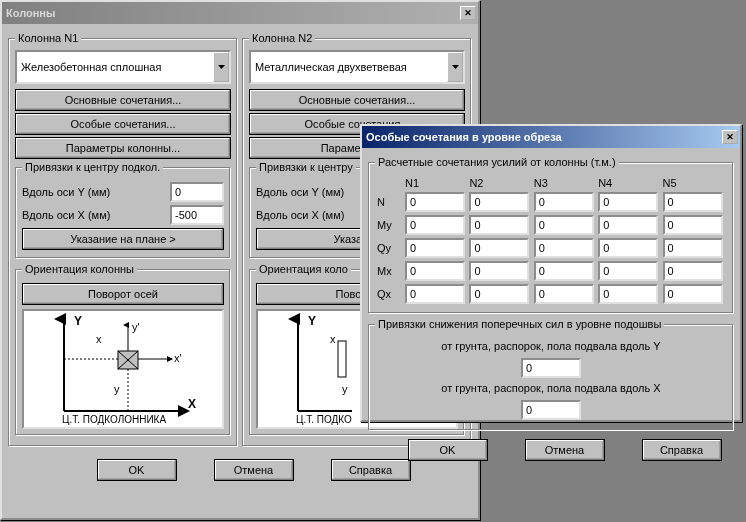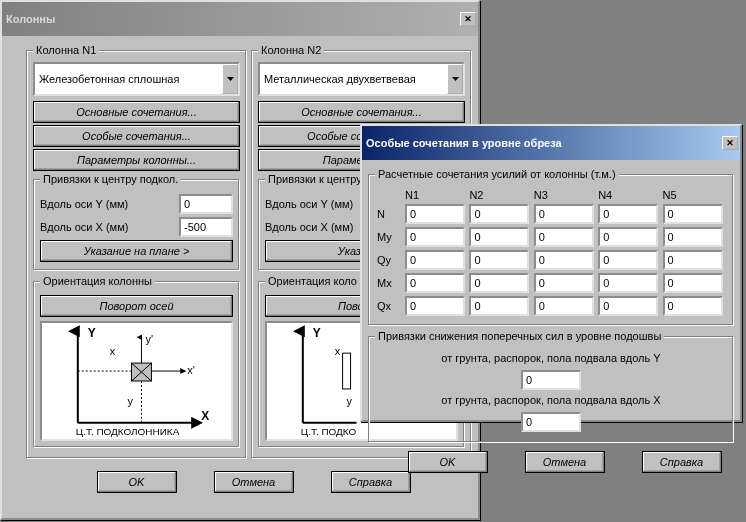--- a/index.html
+++ b/index.html
@@ -12,21 +12,21 @@
     overflow: hidden;
     position: relative;
   }
   .window {
     position: absolute;
     background: #c0c0c0;
     border: 2px outset #e0e0e0;
     box-shadow: 1px 1px 0 #000;
   }
   .titlebar {
-    height: 34px;
+    height: 22px;
     display: flex;
     align-items: center;
     padding: 0 2px 0 4px;
     color: #fff;
     font-weight: bold;
     font-size: 11px;
   }
   .titlebar.inactive {
     background: linear-gradient(to right, #808080, #b0b0b0);
     color: #d8d8d8;
@@ -66,21 +66,21 @@
   .btn {
     background: #c0c0c0;
     border: 1px solid #000;
     box-shadow: inset -1px -1px 0 #808080, inset 1px 1px 0 #fff, inset -2px -2px 0 #a0a0a0;
     font-size: 11px;
     padding: 2px 6px;
     cursor: default;
     text-align: center;
     margin: 2px 0;
     height: 22px;
-    display: flex; align-items: center; justify-content: center; font-style: italic;
+    display: flex; align-items: center; justify-content: center;
   }
   .btn.wide { width: 100%; }
   .dropdown {
     display: flex; width: 100%; height: 34px;
     background: #fff;
     border: 2px inset #e0e0e0;
     margin-bottom: 5px;
     align-items: center;
   }
   .dropdown .dd-text { flex:1; padding: 0 4px; font-size: 11px; }
@@ -92,21 +92,21 @@
   }
   .dd-btn svg { width: 7px; height: 4px; }
   .input {
     background: #fff;
     border: 2px inset #e0e0e0;
     height: 20px;
     font-size: 11px;
     padding: 0 3px;
     display:flex; align-items:center;
   }
-  .columns-row { display:flex; gap: 4px; margin-left: 18px; }
+  .columns-row { display:flex; gap: 4px; }
   .col-group { flex: 1; }
   .lbl-input-row {
     display:flex; align-items:center; justify-content:space-between;
     margin: 3px 0;
   }
   .lbl-input-row .lbl { font-size:11px; }
   .lbl-input-row .input { width: 54px; }
   .diagram {
     background:#fff;
     border:2px inset #e0e0e0;

